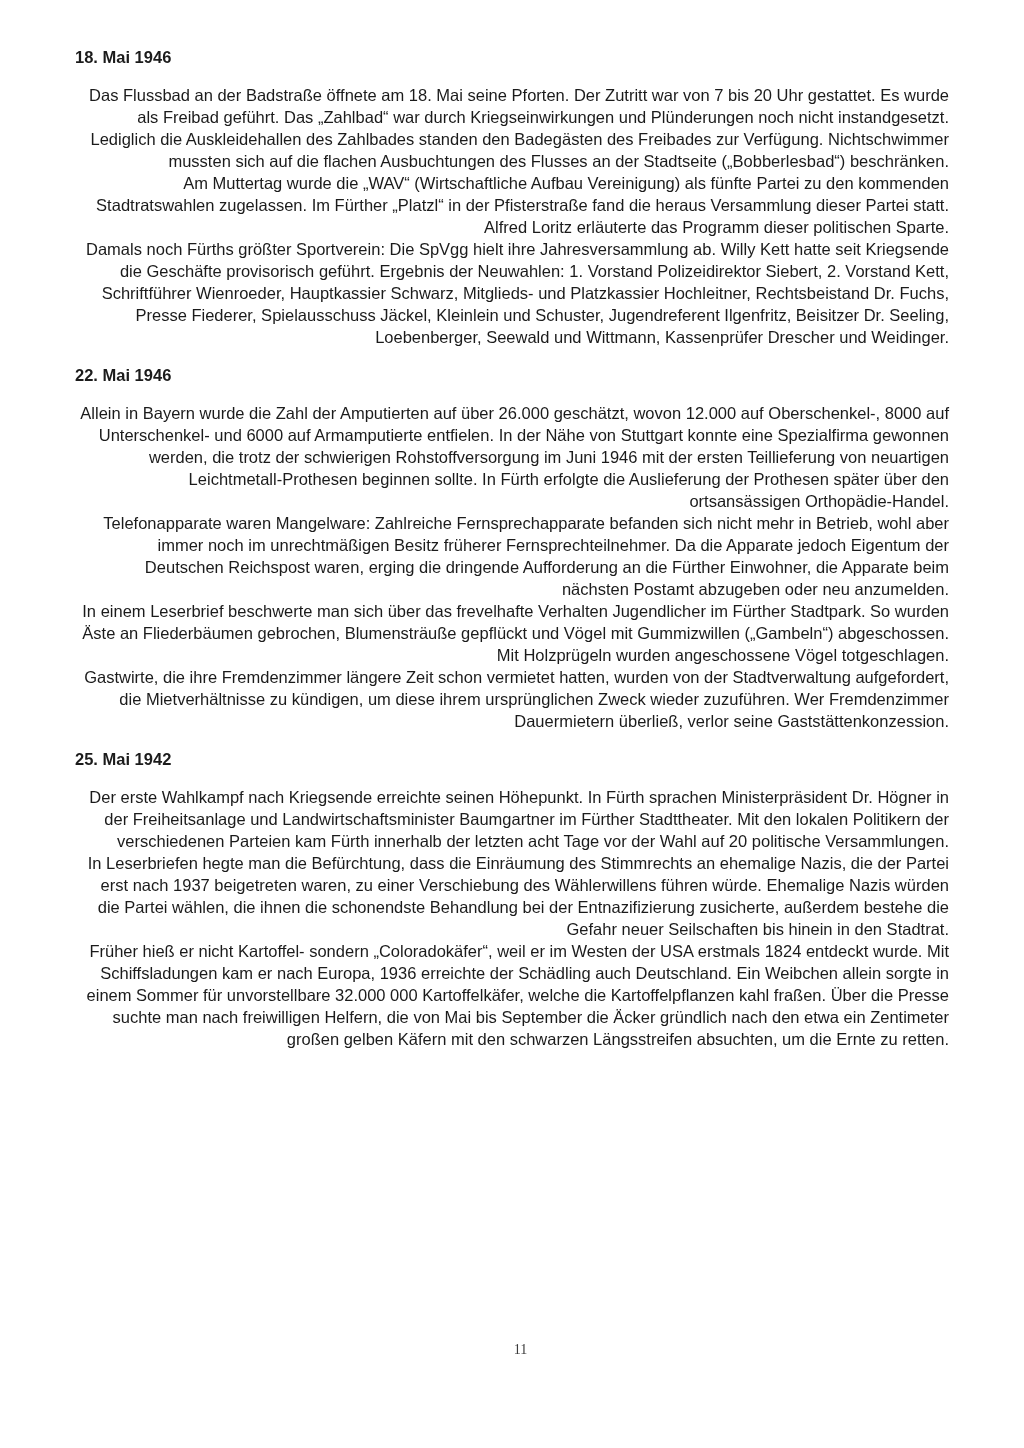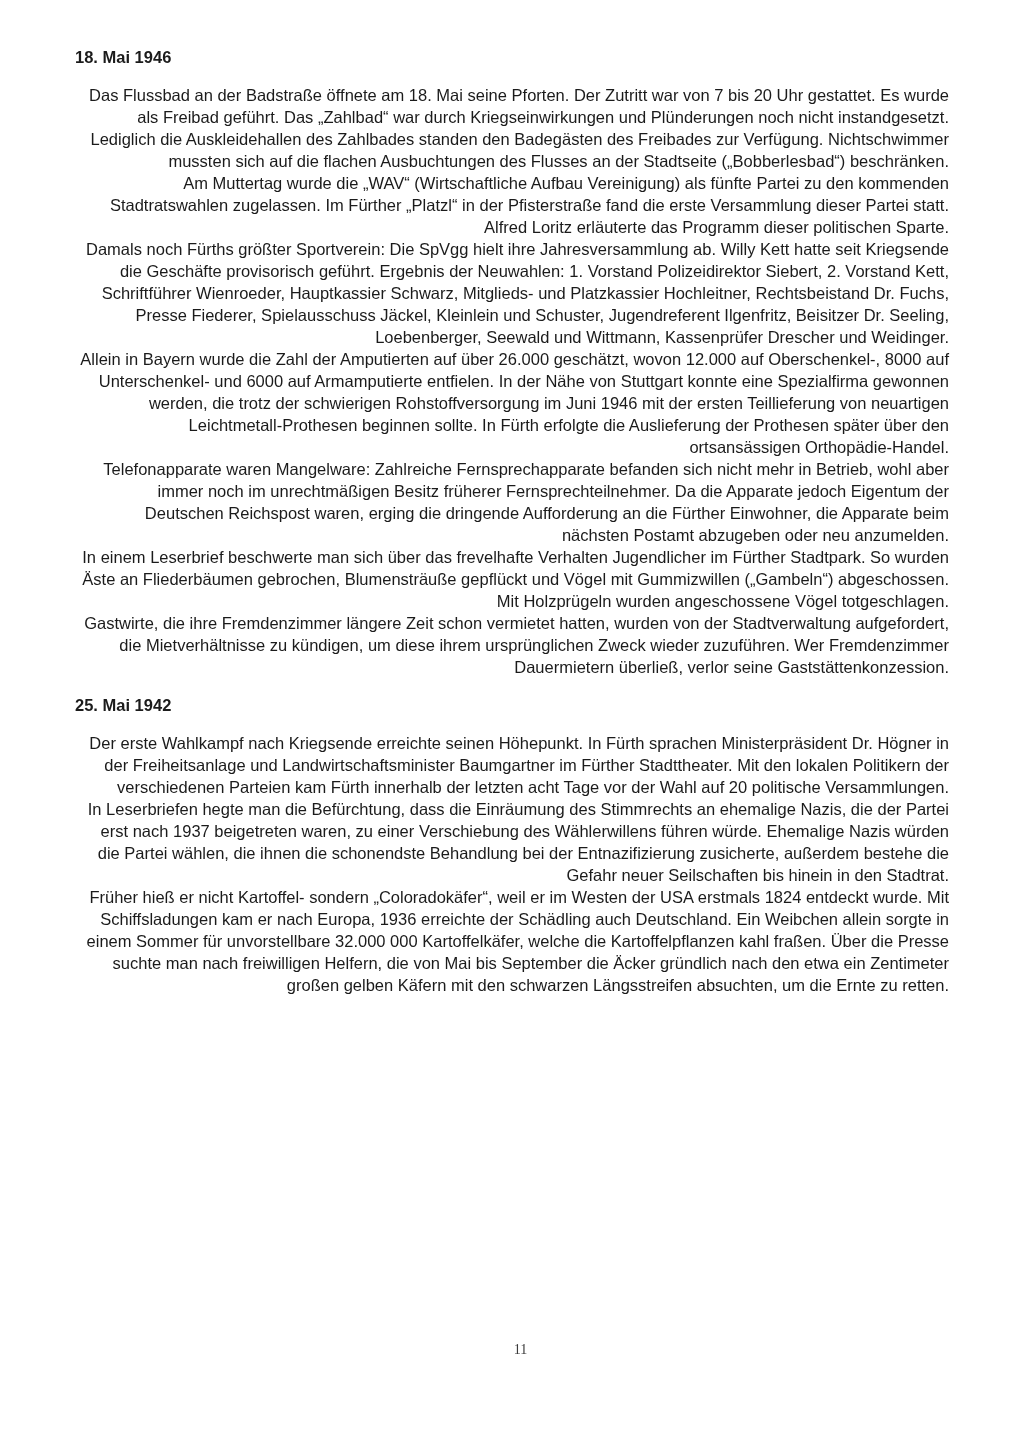--- a/index.html
+++ b/index.html
@@ -53,25 +53,26 @@
 </style>
 </head>
 <body>
 
 <div class="page">
   <main class="content">
 
     <section class="doc-section">
       <h2 class="date-heading">18. Mai 1946</h2>
       <p>Das Flussbad an der Badstraße öffnete am 18. Mai seine Pforten. Der Zutritt war von 7 bis 20 Uhr gestattet. Es wurde als Freibad geführt. Das „Zahlbad“ war durch Kriegseinwirkungen und Plünderungen noch nicht instandgesetzt. Lediglich die Auskleidehallen des Zahlbades standen den Badegästen des Freibades zur Verfügung. Nichtschwimmer mussten sich auf die flachen Ausbuchtungen des Flusses an der Stadtseite („Bobberlesbad“) beschränken.</p>
-      <p>Am Muttertag wurde die „WAV“ (Wirtschaftliche Aufbau Vereinigung) als fünfte Partei zu den kommenden Stadtratswahlen zugelassen. Im Fürther „Platzl“ in der Pfisterstraße fand die erste Versammlung dieser Partei statt. Alfred Loritz erläuterte das Programm dieser politischen Sparte.</p>
+      <p>Am Muttertag wurde die „WAV“ (Wirtschaftliche Aufbau Vereinigung) als fünfte Partei zu den kommenden Stadtratswahlen zugelassen. Im Fürther „Platzl“ in der Pfisterstraße fand die heraus Versammlung dieser Partei statt. Alfred Loritz erläuterte das Programm dieser politischen Sparte.</p>
       <p>Damals noch Fürths größter Sportverein: Die SpVgg hielt ihre Jahresversammlung ab. Willy Kett hatte seit Kriegsende die Geschäfte provisorisch geführt. Ergebnis der Neuwahlen: 1. Vorstand Polizeidirektor Siebert, 2. Vorstand Kett, Schriftführer Wienroeder, Hauptkassier Schwarz, Mitglieds- und Platzkassier Hochleitner, Rechtsbeistand Dr. Fuchs, Presse Fiederer, Spielausschuss Jäckel, Kleinlein und Schuster, Jugendreferent Ilgenfritz, Beisitzer Dr. Seeling, Loebenberger, Seewald und Wittmann, Kassenprüfer Drescher und Weidinger.</p>
     </section>
 
     <section class="doc-section">
+      <h2 class="date-heading">22. Mai 1946</h2>
       <p>Allein in Bayern wurde die Zahl der Amputierten auf über 26.000 geschätzt, wovon 12.000 auf Oberschenkel-, 8000 auf Unterschenkel- und 6000 auf Armamputierte entfielen. In der Nähe von Stuttgart konnte eine Spezialfirma gewonnen werden, die trotz der schwierigen Rohstoffversorgung im Juni 1946 mit der ersten Teillieferung von neuartigen Leichtmetall-Prothesen beginnen sollte. In Fürth erfolgte die Auslieferung der Prothesen später über den ortsansässigen Orthopädie-Handel.</p>
       <p>Telefonapparate waren Mangelware: Zahlreiche Fernsprechapparate befanden sich nicht mehr in Betrieb, wohl aber immer noch im unrechtmäßigen Besitz früherer Fernsprechteilnehmer. Da die Apparate jedoch Eigentum der Deutschen Reichspost waren, erging die dringende Aufforderung an die Fürther Einwohner, die Apparate beim nächsten Postamt abzugeben oder neu anzumelden.</p>
       <p>In einem Leserbrief beschwerte man sich über das frevelhafte Verhalten Jugendlicher im Fürther Stadtpark. So wurden Äste an Fliederbäumen gebrochen, Blumensträuße gepflückt und Vögel mit Gummizwillen („Gambeln“) abgeschossen. Mit Holzprügeln wurden angeschossene Vögel totgeschlagen.</p>
       <p>Gastwirte, die ihre Fremdenzimmer längere Zeit schon vermietet hatten, wurden von der Stadtverwaltung aufgefordert, die Mietverhältnisse zu kündigen, um diese ihrem ursprünglichen Zweck wieder zuzuführen. Wer Fremdenzimmer Dauermietern überließ, verlor seine Gaststättenkonzession.</p>
     </section>
 
     <section class="doc-section">
       <h2 class="date-heading">25. Mai 1942</h2>
       <p>Der erste Wahlkampf nach Kriegsende erreichte seinen Höhepunkt. In Fürth sprachen Ministerpräsident Dr. Högner in der Freiheitsanlage und Landwirtschaftsminister Baumgartner im Fürther Stadttheater. Mit den lokalen Politikern der verschiedenen Parteien kam Fürth innerhalb der letzten acht Tage vor der Wahl auf 20 politische Versammlungen.</p>
       <p>In Leserbriefen hegte man die Befürchtung, dass die Einräumung des Stimmrechts an ehemalige Nazis, die der Partei erst nach 1937 beigetreten waren, zu einer Verschiebung des Wählerwillens führen würde. Ehemalige Nazis würden die Partei wählen, die ihnen die schonendste Behandlung bei der Entnazifizierung zusicherte, außerdem bestehe die Gefahr neuer Seilschaften bis hinein in den Stadtrat.</p>

